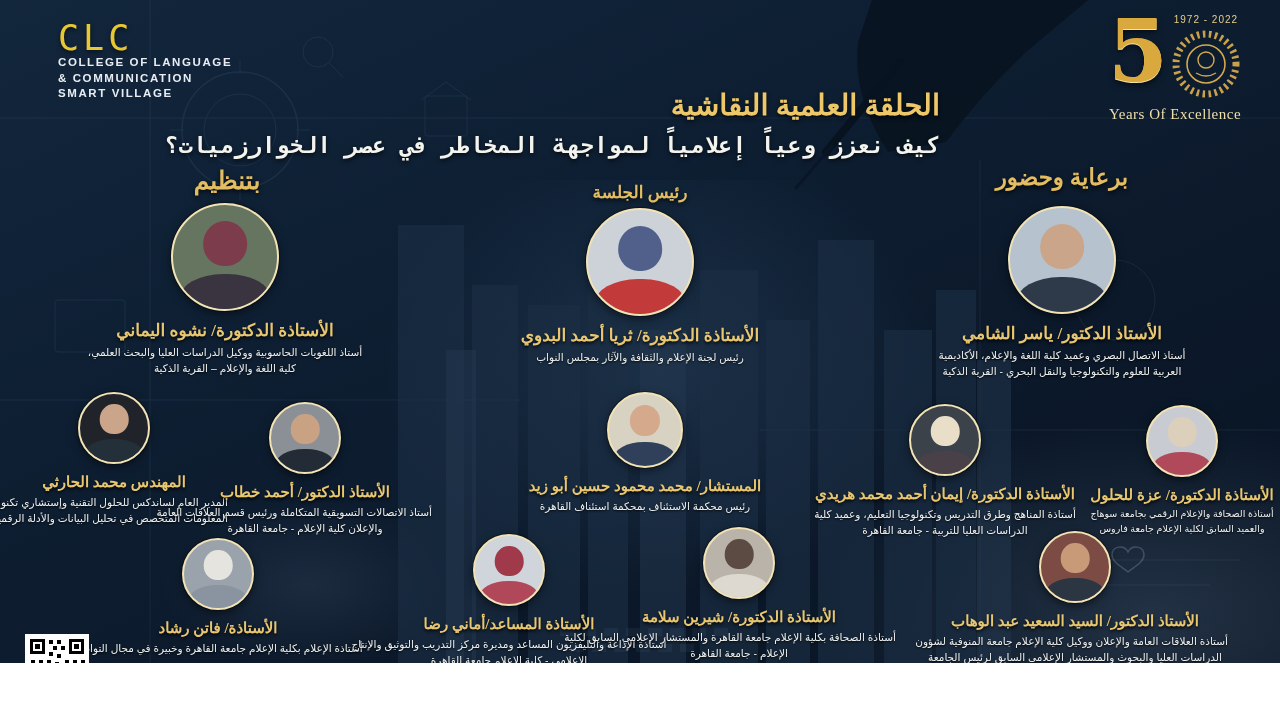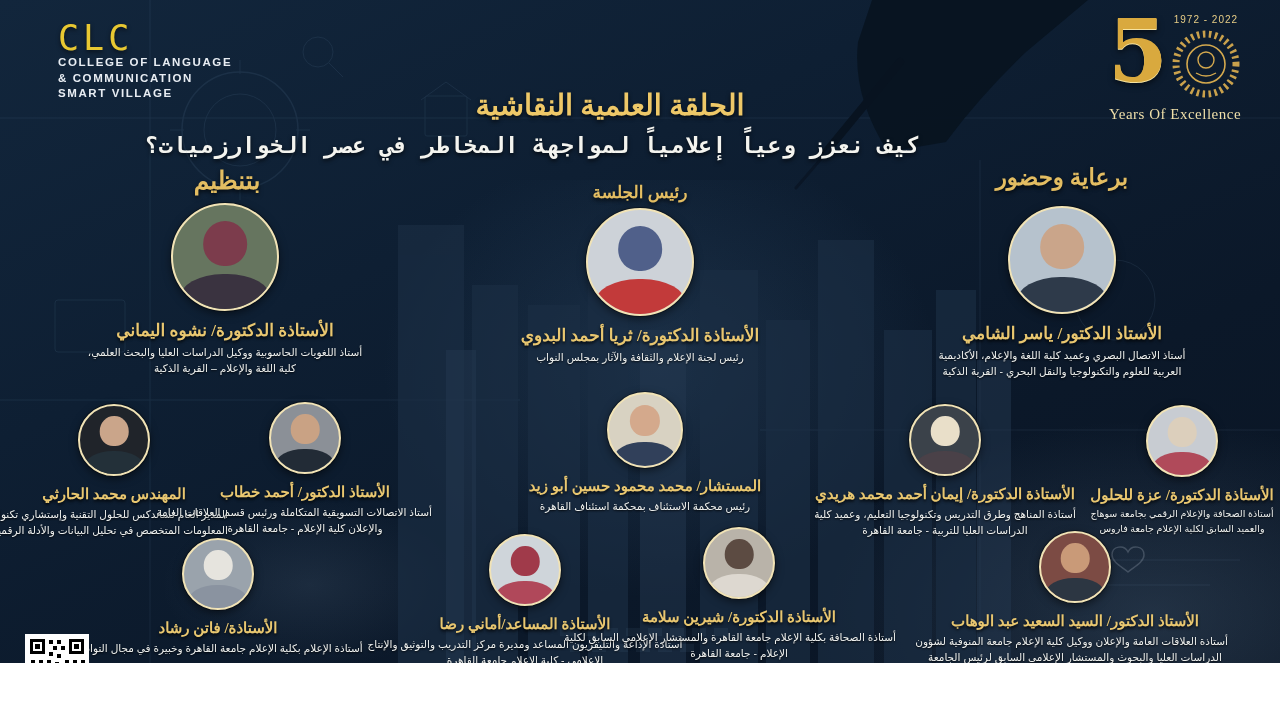--- a/index.html
+++ b/index.html
@@ -37,21 +37,21 @@
     text-shadow:0 1px 0 #f6e3a0,0 3px 6px rgba(0,0,0,.6);
   }
   .anniv .years-arc{font-size:10px;color:#e7cd86;letter-spacing:1px;margin-bottom:1px;}
   .anniv .caption{
     margin-top:4px;font-size:15px;color:#efdfa9;letter-spacing:.5px;
     font-family:"Liberation Serif","DejaVu Serif",serif;
   }
 
   
   .ar{direction:rtl;}
-  .headline{position:absolute;left:300px;top:88px;width:620px;text-align:center;}
+  .headline{position:absolute;left:320px;top:88px;width:620px;}
   .headline .title{
     font-size:29px;font-weight:bold;color:#eec868;
     text-shadow:0 2px 4px rgba(0,0,0,.7);margin-bottom:10px;
     font-family:"Liberation Serif","DejaVu Serif",serif;
   }
   .headline .question{
     font-size:23px;font-weight:bold;color:#f4f4ef;
     text-shadow:0 2px 4px rgba(0,0,0,.7);
     font-family:Liberation Mono, monospace;white-space:nowrap;
   }
@@ -94,27 +94,27 @@
     margin-top:3px;color:#eef0ee;font-size:10.5px;line-height:1.55;white-space:nowrap;
     text-shadow:0 1px 2px rgba(0,0,0,.8);
   }
   .pdesc .line{white-space:nowrap;}
 
   
   .p1{left:70px; top:203px;width:310px;}
   .p2{left:480px;top:208px;width:320px;}
   .p3{left:897px;top:206px;width:330px;}
   .p4{left:480px;top:392px;width:330px;}
-  .p5{left:0px;  top:404px;width:228px;}
+  .p5{left:0px;  top:392px;width:228px;}
   .p6{left:178px;top:402px;width:254px;}
   .p7{left:812px;top:404px;width:266px;}
   .p8{left:1084px;top:405px;width:196px;}
   .p8 .pdesc{font-size:9.5px;}
   .p9{left:66px; top:538px;width:304px;}
-  .p10{left:360px;top:534px;width:330px;}
+  .p10{left:344px;top:534px;width:330px;}
   .p11{left:582px;top:527px;width:314px;}
   .p12{left:922px;top:531px;width:306px;}
 
   
   .c1{--abg:#66755f;--ahead:#7c3c4c;--abody:#3a3340;}
   .c2{--abg:#cdd2d8;--ahead:#50608a;--abody:#c23a3a;}
   .c3{--abg:#b6c2cd;--ahead:#caa58a;--abody:#2e3a4a;}
   .c4{--abg:#d8d2c2;--ahead:#d4a98c;--abody:#31405a;}
   .c5{--abg:#20242a;--ahead:#caa58a;--abody:#233039;}
   .c6{--abg:#8b9097;--ahead:#c9a284;--abody:#222b36;}

